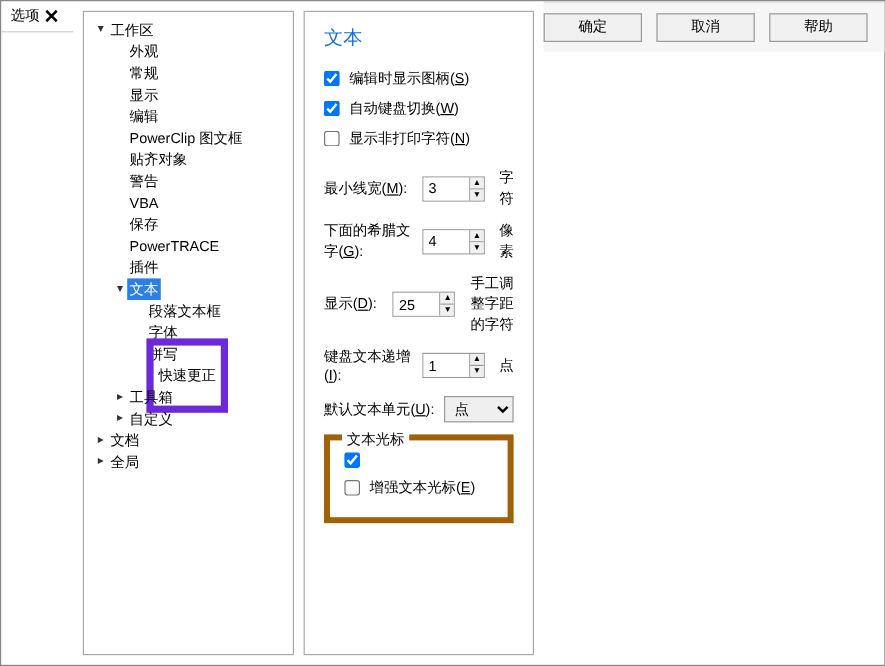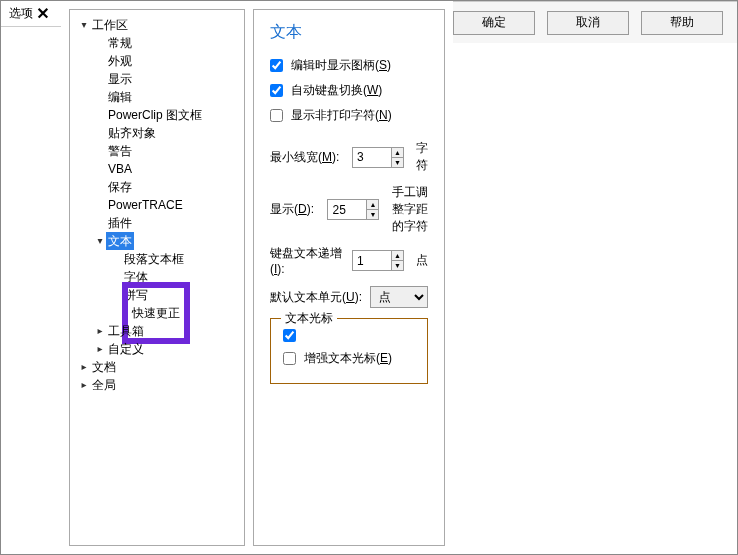--- a/index.html
+++ b/index.html
@@ -26,21 +26,21 @@
 .chk-row input[type=checkbox] { width: 13px; height: 13px; }
 .form-row { display: flex; align-items: center; margin-bottom: 10px; }
 .form-row .flabel { width: 170px; }
 .form-row .spin { width: 52px; display: flex; border: 1px solid #999; height: 21px; }
 .form-row .spin input { width: 38px; border: none; padding: 0 4px; font-size: 12px; outline: none; }
 .form-row .spin .arrows { width: 14px; display: flex; flex-direction: column; border-left: 1px solid #999; }
 .form-row .spin .arrows div { flex: 1; font-size: 7px; display: flex; align-items: center; justify-content: center; cursor: pointer; background: #f0f0f0; }
 .form-row .spin .arrows div:first-child { border-bottom: 1px solid #999; }
 .form-row .unit { margin-left: 12px; text-align: right; }
 .form-row select { width: 92px; height: 22px; border: 1px solid #999; font-size: 12px; padding: 0 4px; }
-.group { border: 1px solid #a16207; margin-top: 8px; padding: 10px 12px 8px; position: relative; }
+.group { border: 5px solid #a16207; margin-top: 8px; padding: 10px 12px 8px; position: relative; }
 .group .legend { position: absolute; top: -9px; left: 10px; background: #fff; padding: 0 4px; font-size: 12px; }
 .footer { height: 42px; border-top: 1px solid #ccc; display: flex; align-items: center; justify-content: flex-end; padding-right: 14px; gap: 12px; background: #f6f6f6; }
 .footer button { width: 82px; height: 24px; border: 1px solid #999; background: #f0f0f0; font-size: 12px; cursor: pointer; }
 .underline-key { text-decoration: underline; }
 </style>
 </head>
 <body>
 
 <div class="dialog">
   <div class="titlebar">
@@ -53,27 +53,27 @@
         <ul>
           <li>
             <div class="row ind1">
                 <span class="tw">▾</span>
                 <span class="lbl">工作区</span>
               </div>
             <ul>
               <li>
                   <div class="row ind2">
                     <span class="tw"></span>
+                    <span class="lbl">外观</span>
+                  </div>
+                </li>
+              <li>
+                  <div class="row ind2">
+                    <span class="tw"></span>
                     <span class="lbl">常规</span>
-                  </div>
-                </li>
-              <li>
-                  <div class="row ind2">
-                    <span class="tw"></span>
-                    <span class="lbl">外观</span>
                   </div>
                 </li>
               <li>
                   <div class="row ind2">
                     <span class="tw"></span>
                     <span class="lbl">显示</span>
                   </div>
                 </li>
               <li>
                   <div class="row ind2">
@@ -208,20 +208,31 @@
         <div class="spin">
             <input value="3" style="">
             <div class="arrows">
               <div>▲</div>
               <div>▼</div>
             </div>
           </div>
         <div class="unit">字符</div>
       </div>
       <div class="form-row">
+        <div class="flabel"><span>下面的希腊文字(</span><span class="underline-key">G</span>):</div>
+        <div class="spin">
+            <input value="4" style="">
+            <div class="arrows">
+              <div>▲</div>
+              <div>▼</div>
+            </div>
+          </div>
+        <div class="unit">像素</div>
+      </div>
+      <div class="form-row">
         <div class="flabel"><span>显示(</span><span class="underline-key">D</span>):</div>
         <div class="spin">
             <input value="25" style="">
             <div class="arrows">
               <div>▲</div>
               <div>▼</div>
             </div>
           </div>
         <div class="unit">手工调整字距的字符</div>
       </div>

